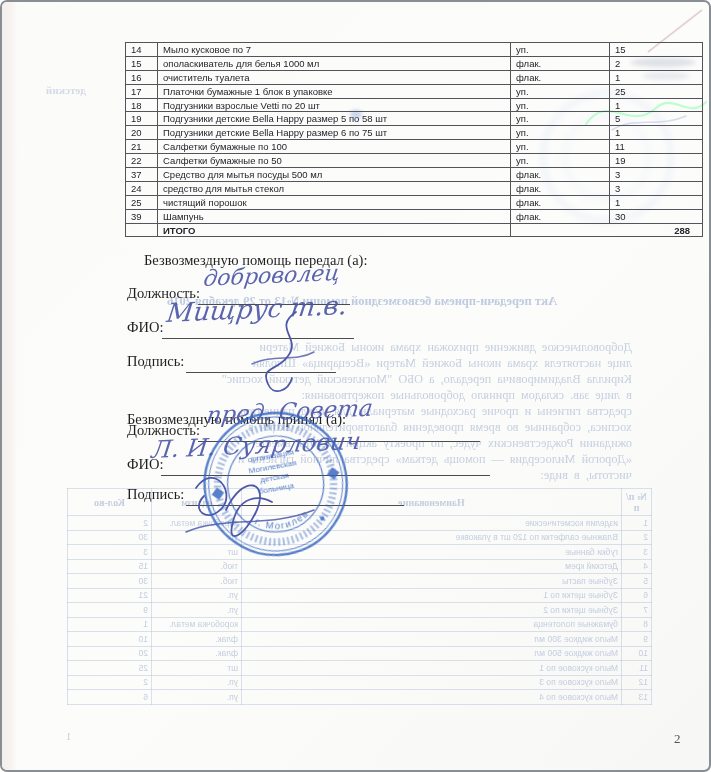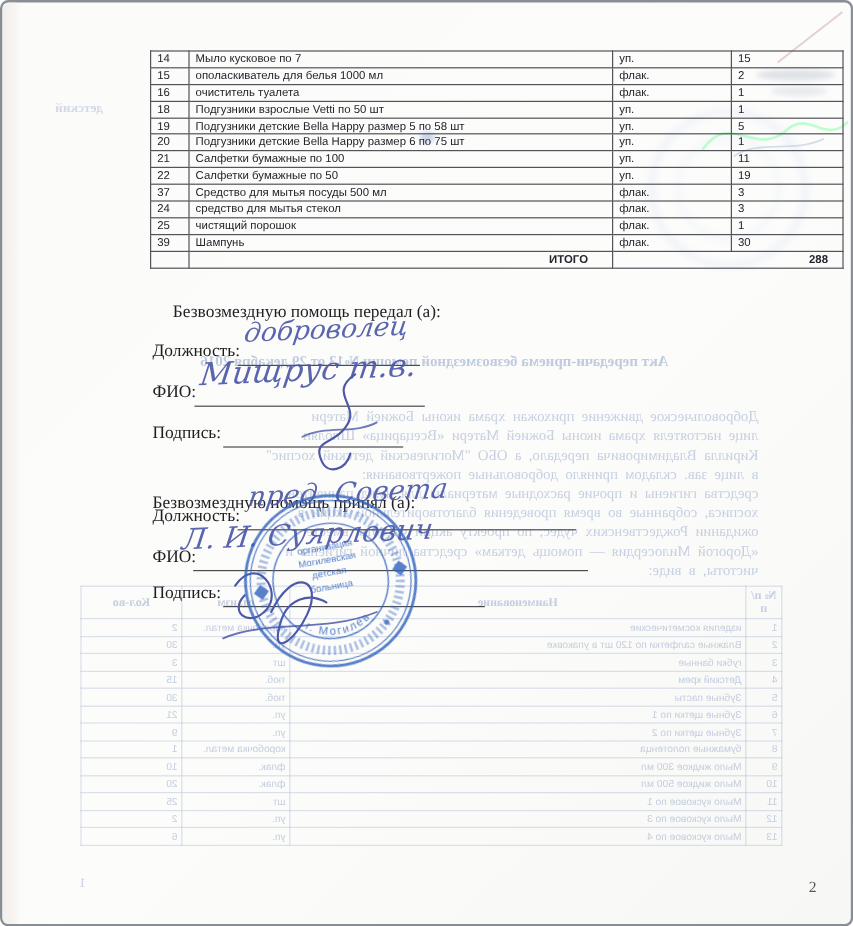--- a/index.html
+++ b/index.html
@@ -8,23 +8,23 @@
     border:2px solid #898e95;border-radius:7px;overflow:hidden;
     background:linear-gradient(135deg,#fbfbfa 0%,#fcfcfb 55%,#f7f7f6 100%);
     font-family:"Liberation Sans",sans-serif;
   }
   .abs{position:absolute;}
   .edge-strip{left:0;top:0;width:15px;height:772px;
     background:linear-gradient(90deg,#f3efec 0%,#f6f3f0 60%,rgba(255,255,255,0) 100%);}
   
   .mtable{position:absolute;left:123px;top:40px;width:577px;border-collapse:collapse;
     table-layout:fixed;font-size:9.5px;color:#24242c;}
-  .mtable td{border:1px solid #53535a;height:12.9px;padding:0 20px 0 5px;
+  .mtable td{border:1px solid #53535a;height:12.9px;padding:0 10px 0 5px;
     overflow:hidden;white-space:nowrap;vertical-align:middle;}
-  .mtable .total td{font-weight:bold;text-align:right;}
+  .mtable .total td{font-weight:bold;}
   .mtable .qtotal{text-align:right;padding-right:12px;}
   
   .serif{font-family:"Liberation Serif",serif;color:#1f1f22;font-size:14.5px;}
   .uline{height:1px;border-bottom:1.1px solid #4c4c50;}
   
   .hw{font-family:"DejaVu Serif",serif;font-style:italic;color:#4e58a8;
     transform:rotate(-2.5deg) skewX(-10deg);transform-origin:left bottom;
     white-space:nowrap;opacity:.92;}
   .ink{stroke:#4e58a8;fill:none;stroke-linecap:round;}
   
@@ -204,22 +204,28 @@
         <td>флак.</td>
         <td>2</td>
       </tr>
         <tr>
         <td>16</td>
         <td>очиститель туалета</td>
         <td>флак.</td>
         <td>1</td>
       </tr>
         <tr>
+        <td>17</td>
+        <td>Платочки бумажные 1 блок в упаковке</td>
+        <td>уп.</td>
+        <td>25</td>
+      </tr>
+        <tr>
         <td>18</td>
-        <td>Подгузники взрослые Vetti по 50 шт</td>
+        <td>Подгузники взрослые Vetti по 20 шт</td>
         <td>уп.</td>
         <td>1</td>
       </tr>
         <tr>
         <td>19</td>
         <td>Подгузники детские Bella Happy размер 5 по 58 шт</td>
         <td>уп.</td>
         <td>5</td>
       </tr>
         <tr>

